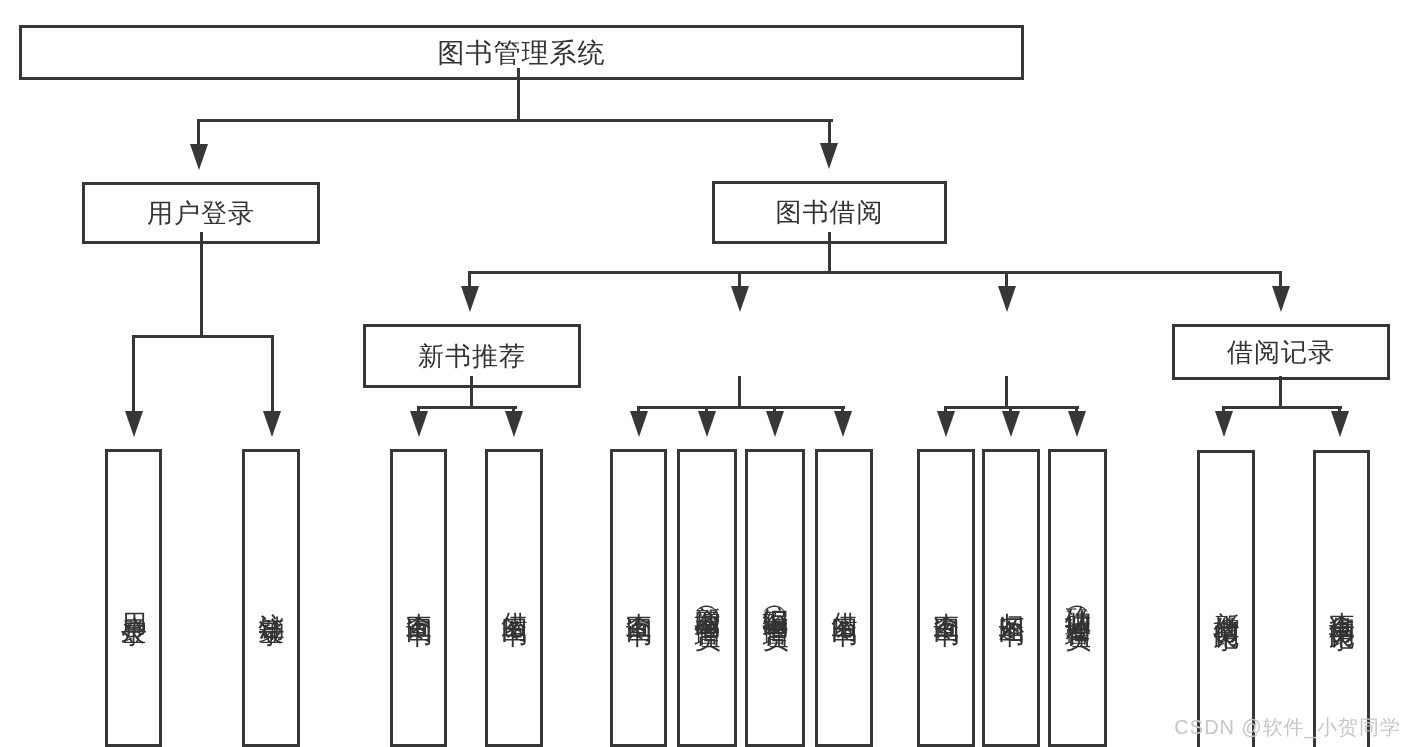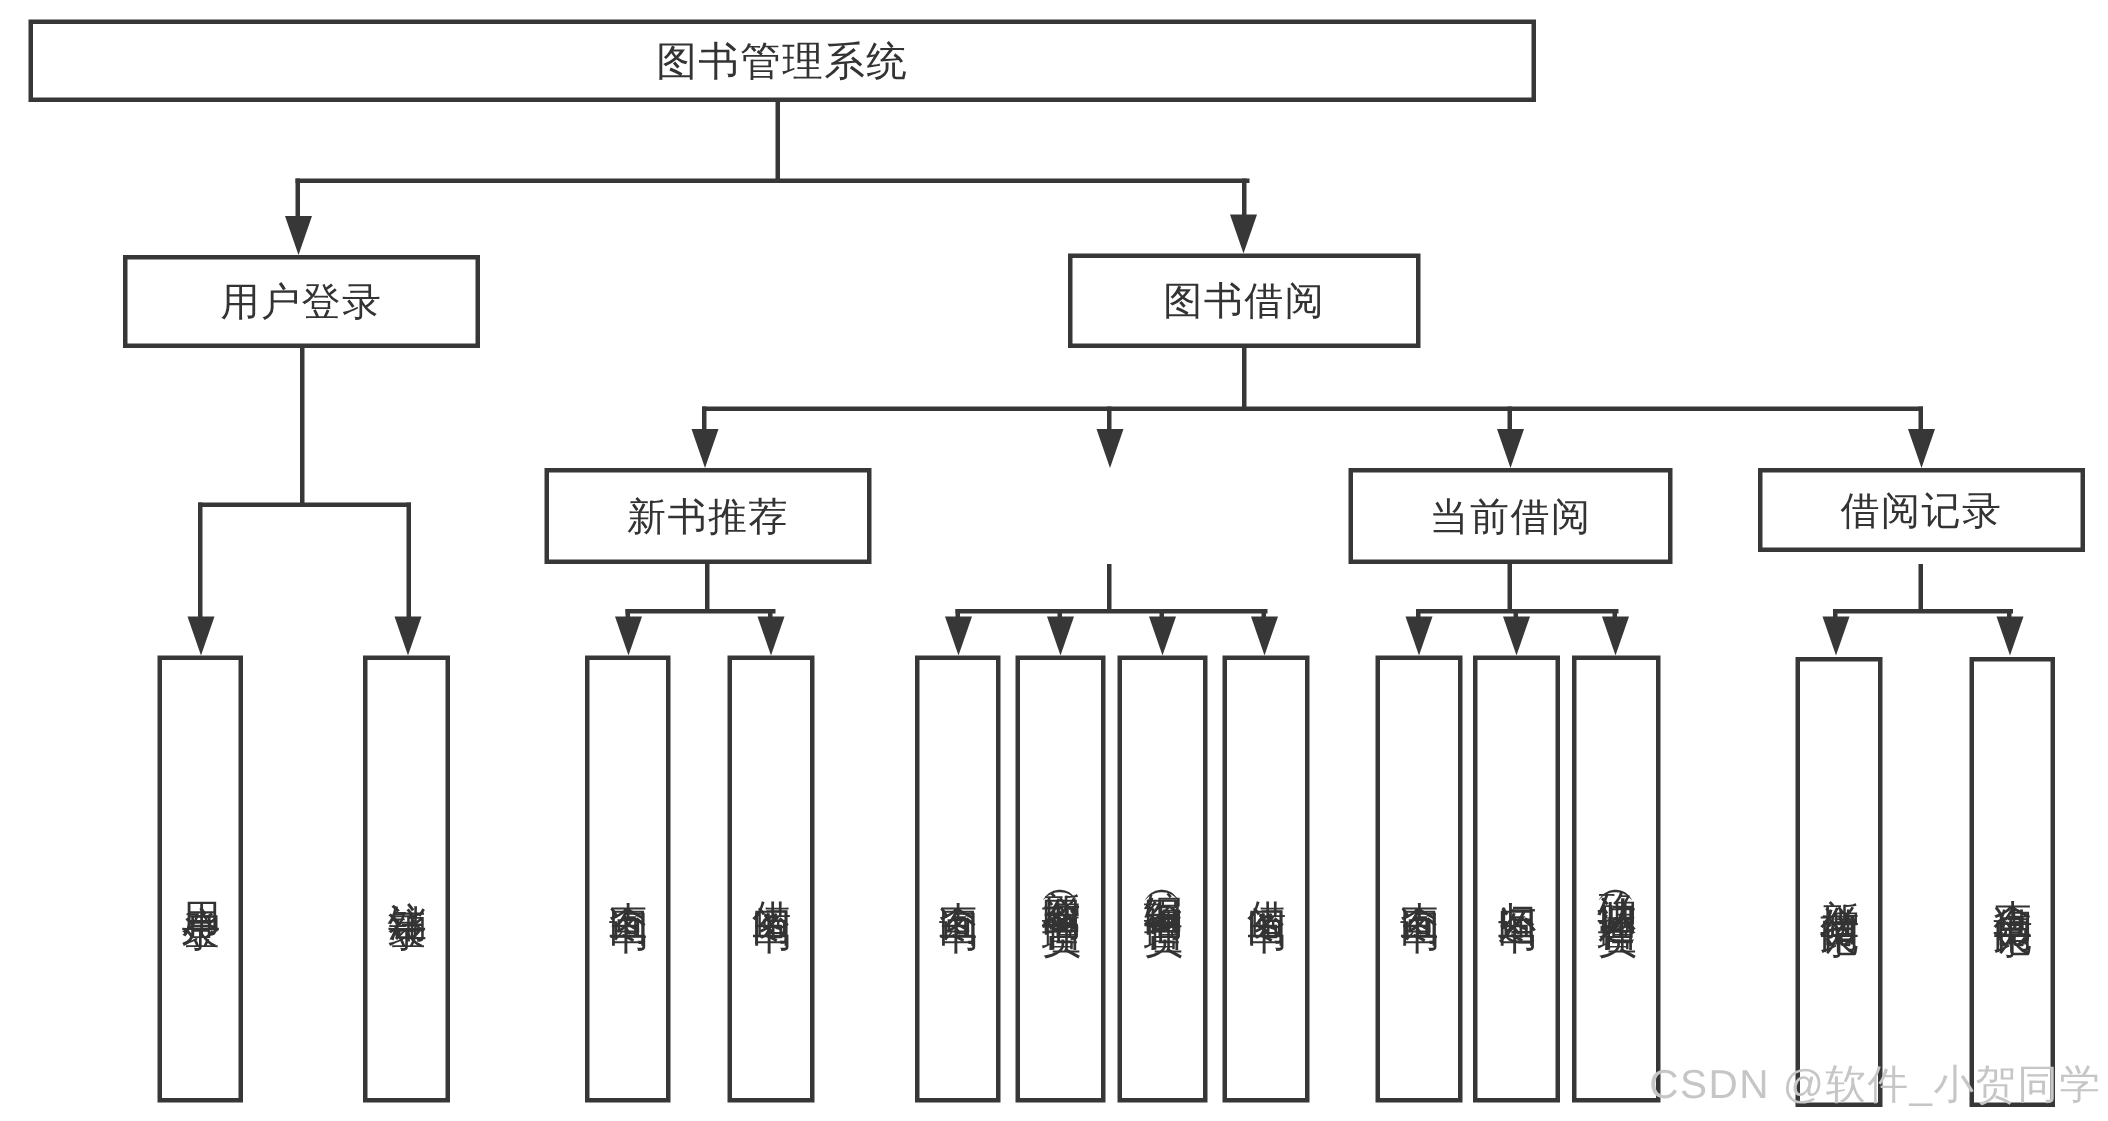--- a/index.html
+++ b/index.html
@@ -12,20 +12,21 @@
   html,body{background:var(--bg);}
   body{font-family:"Liberation Sans","DejaVu Sans",sans-serif;color:var(--text);}
   .canvas{position:relative;width:1405px;height:747px;background:var(--bg);overflow:hidden;}
 
   .node{
     position:absolute;
     border:3px solid var(--line);
     background:var(--bg);
     display:flex;align-items:center;justify-content:center;
     color:var(--text);
+    margin-top:12px;
   }
   .node span{font-size:26px;letter-spacing:1px;white-space:nowrap;}
   .node.root-box span{font-size:27px;}
 
   .leaf span{
     writing-mode:vertical-rl;
     text-orientation:mixed;
     font-size:26px;
     letter-spacing:3px;
     line-height:1.15;
@@ -35,21 +36,21 @@
   .vline{position:absolute;width:3px;background:var(--line);}
   .hline{position:absolute;height:3px;background:var(--line);}
   .arrow{
     position:absolute;width:0;height:0;
     border-left:9px solid transparent;
     border-right:9px solid transparent;
     border-top:26px solid var(--line);
   }
   .watermark{
     position:absolute;right:4px;bottom:6px;
-    font-size:27px;color:var(--watermark);
+    font-size:20px;color:var(--watermark);
     letter-spacing:1px;z-index:9;white-space:nowrap;
   }
 </style>
 </head>
 <body>
 
 <div class="canvas">
 
   <div class="node root-box" style="left:19px;top:13px;width:1005px;height:55px;">
     <span>图书管理系统</span>
@@ -82,23 +83,20 @@
   <div class="vline" style="left:738px;top:271px;height:17px;"></div>
   <div class="vline" style="left:1005px;top:271px;height:17px;"></div>
   <div class="vline" style="left:1279px;top:271px;height:17px;"></div>
   <div class="arrow" style="left:461px;top:286px;"></div>
   <div class="arrow" style="left:731px;top:286px;"></div>
   <div class="arrow" style="left:998px;top:286px;"></div>
   <div class="arrow" style="left:1272px;top:286px;"></div>
 
   <div class="node" style="left:363px;top:312px;width:218px;height:64px;">
     <span>新书推荐</span>
-  </div>
-  <div class="node" style="left:899px;top:312px;width:216px;height:64px;">
-    <span>当前借阅</span>
   </div>
   <div class="node" style="left:1172px;top:312px;width:218px;height:56px;">
     <span>借阅记录</span>
   </div>
 
   <div class="vline" style="left:470px;top:376px;height:32px;"></div>
   <div class="hline" style="left:417px;top:406px;width:100px;"></div>
   <div class="vline" style="left:417px;top:406px;height:9px;"></div>
   <div class="vline" style="left:512px;top:406px;height:9px;"></div>
   <div class="arrow" style="left:410px;top:411px;"></div>

